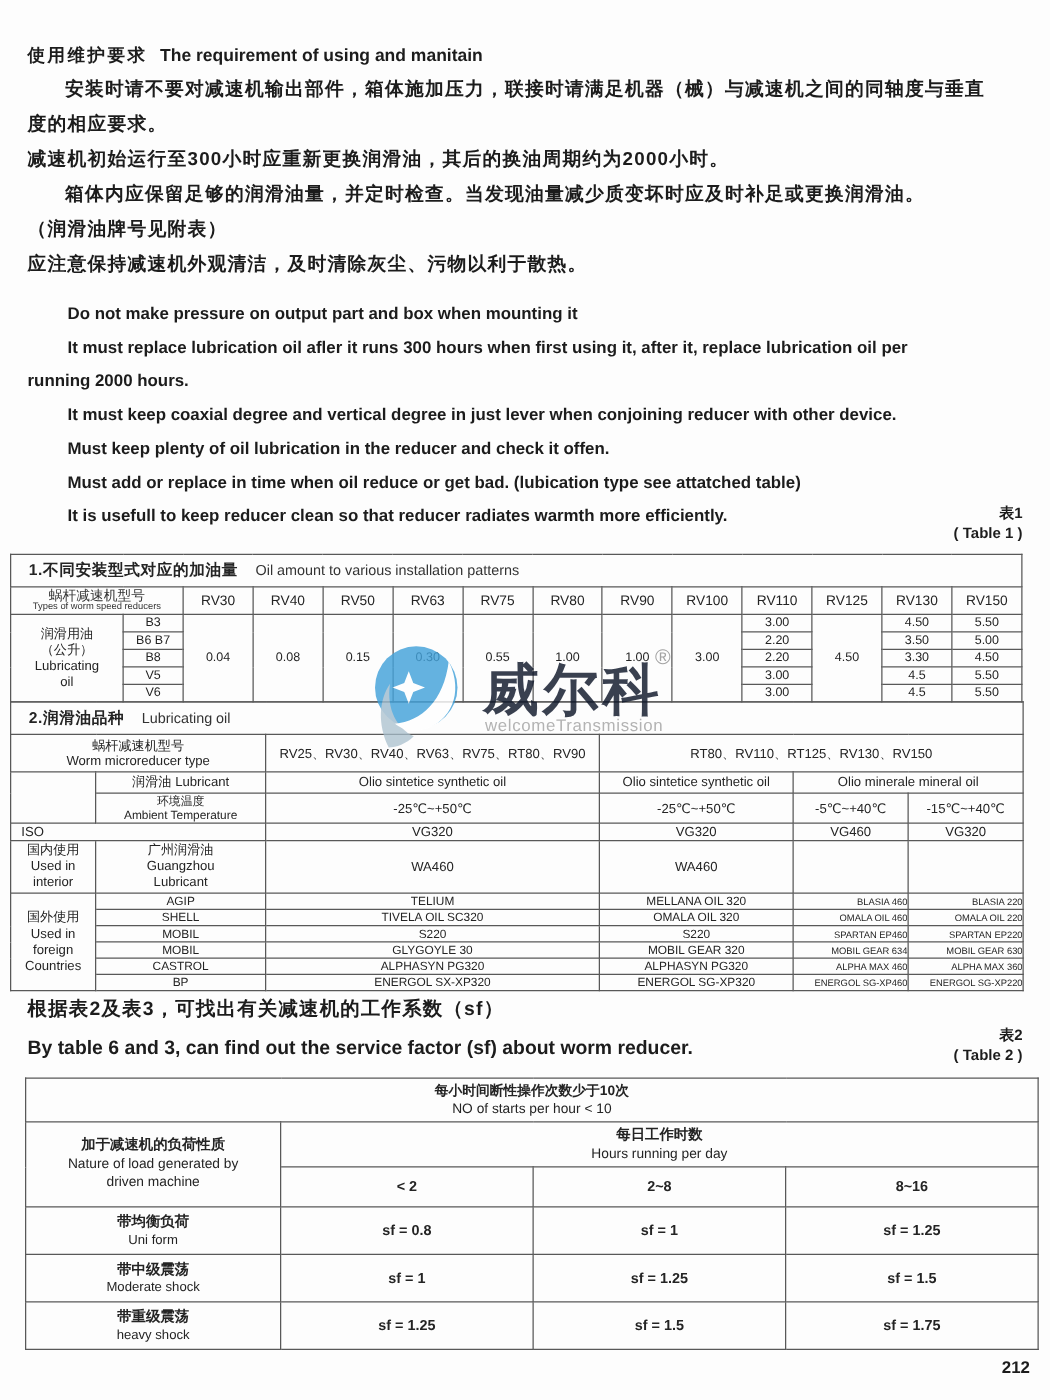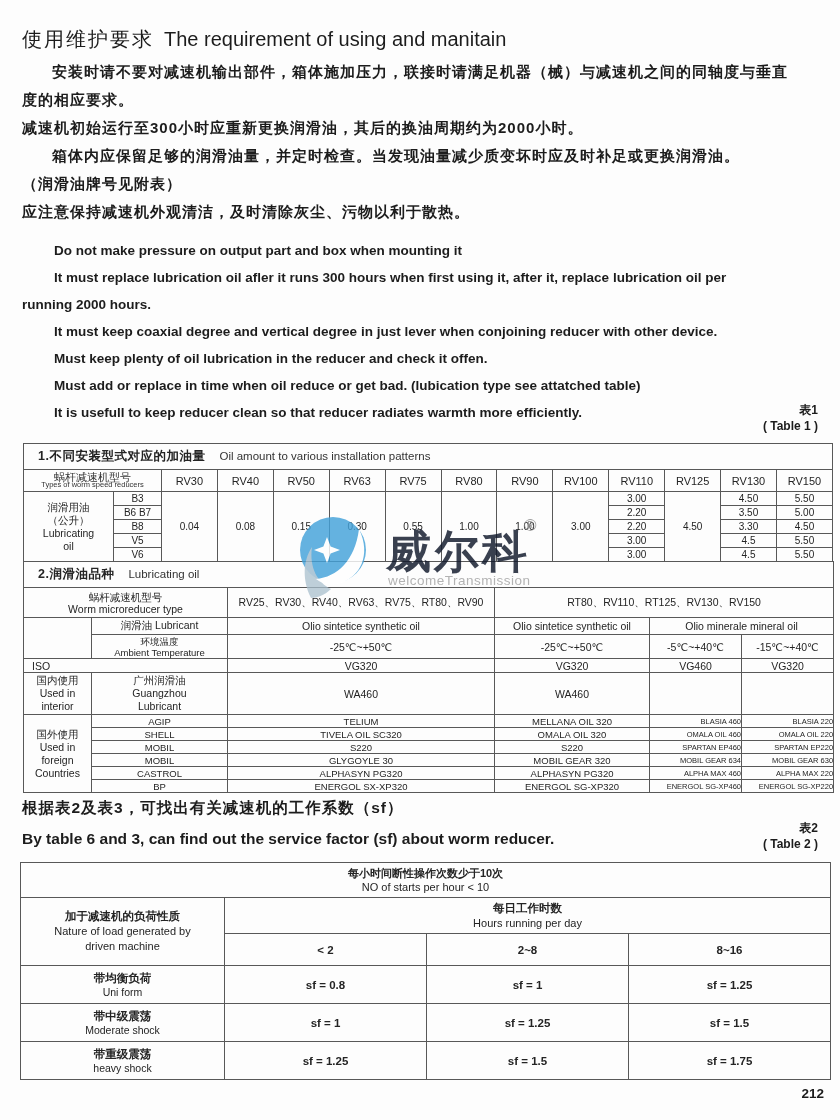--- a/index.html
+++ b/index.html
@@ -2,39 +2,39 @@
 <html><head>
 <meta charset="utf-8">
 <style>
   html,body { margin:0; padding:0; background:#e8e8e8; }
   .page {
     position:relative; width:840px; height:1120px; margin:0 auto;
     background:#fdfdfd; overflow:hidden;
     font-family:"Liberation Sans","DejaVu Sans",sans-serif;
     color:#1c1c1c;
   }
-  .title { position:absolute; left:22px; top:26px; font-size:20px; font-weight:normal; white-space:nowrap; }
+  .title { position:absolute; left:22px; top:36px; font-size:14px; font-weight:bold; white-space:nowrap; }
   .title .zh { letter-spacing:2px; margin-right:10px; }
 
   .zh-block { position:absolute; left:22px; top:58px; width:806px; }
   .zh-block .line { font-size:15px; font-weight:600; line-height:28px; letter-spacing:1px; white-space:nowrap; }
   .zh-block .ind { text-indent:30px; }
 
   .en-block { position:absolute; left:22px; top:237px; width:806px; }
   .en-block .line { font-size:13.5px; font-weight:600; line-height:27px; white-space:nowrap; }
   .en-block .ind { text-indent:32px; }
 
   .tbl-tag { position:absolute; right:22px; text-align:right; font-size:12px; font-weight:bold; line-height:16px; }
   .tag1 { top:402px; }
   .tag2 { top:820px; }
 
   table { border-collapse:collapse; table-layout:fixed; background:transparent; }
   td { border:1px solid #585858; text-align:center; vertical-align:middle; padding:0; font-size:11px; color:#242424; overflow:hidden; }
 
-  .t1-wrap { position:absolute; left:23px; top:443px; width:810px; }
+  .t1-wrap { position:absolute; left:8px; top:443px; width:810px; }
   .t1a, .t1b { width:810px; }
   .t1b { margin-top:-1px; }
 
   .cap-cell { text-align:left; height:25px; padding-left:14px; }
   .cap-cell .zh { font-weight:bold; font-size:12.5px; letter-spacing:0.5px; }
   .cap-cell .en { font-size:11.5px; margin-left:14px; color:#333; }
 
   .t1a .hdr td { height:21px; font-size:11px; }
   .tiny-hdr { font-size:7px; line-height:8px; color:#333; }
   .tiny-hdr .l2 { font-size:7.5px; }
@@ -300,21 +300,21 @@
         <td>GLYGOYLE 30</td>
         <td>MOBIL GEAR 320</td>
         <td class="xs">MOBIL GEAR 634</td>
         <td class="xs">MOBIL GEAR 630</td>
       </tr>
       <tr class="brand">
         <td>CASTROL</td>
         <td>ALPHASYN PG320</td>
         <td>ALPHASYN PG320</td>
         <td class="xs">ALPHA MAX 460</td>
-        <td class="xs">ALPHA MAX 220</td>
+        <td class="xs">ALPHA MAX 360</td>
       </tr>
       <tr class="brand">
         <td>BP</td>
         <td>ENERGOL SX-XP320</td>
         <td>ENERGOL SG-XP320</td>
         <td class="xs">ENERGOL SG-XP460</td>
         <td class="xs">ENERGOL SG-XP220</td>
       </tr>
     </tbody>
       </table>

